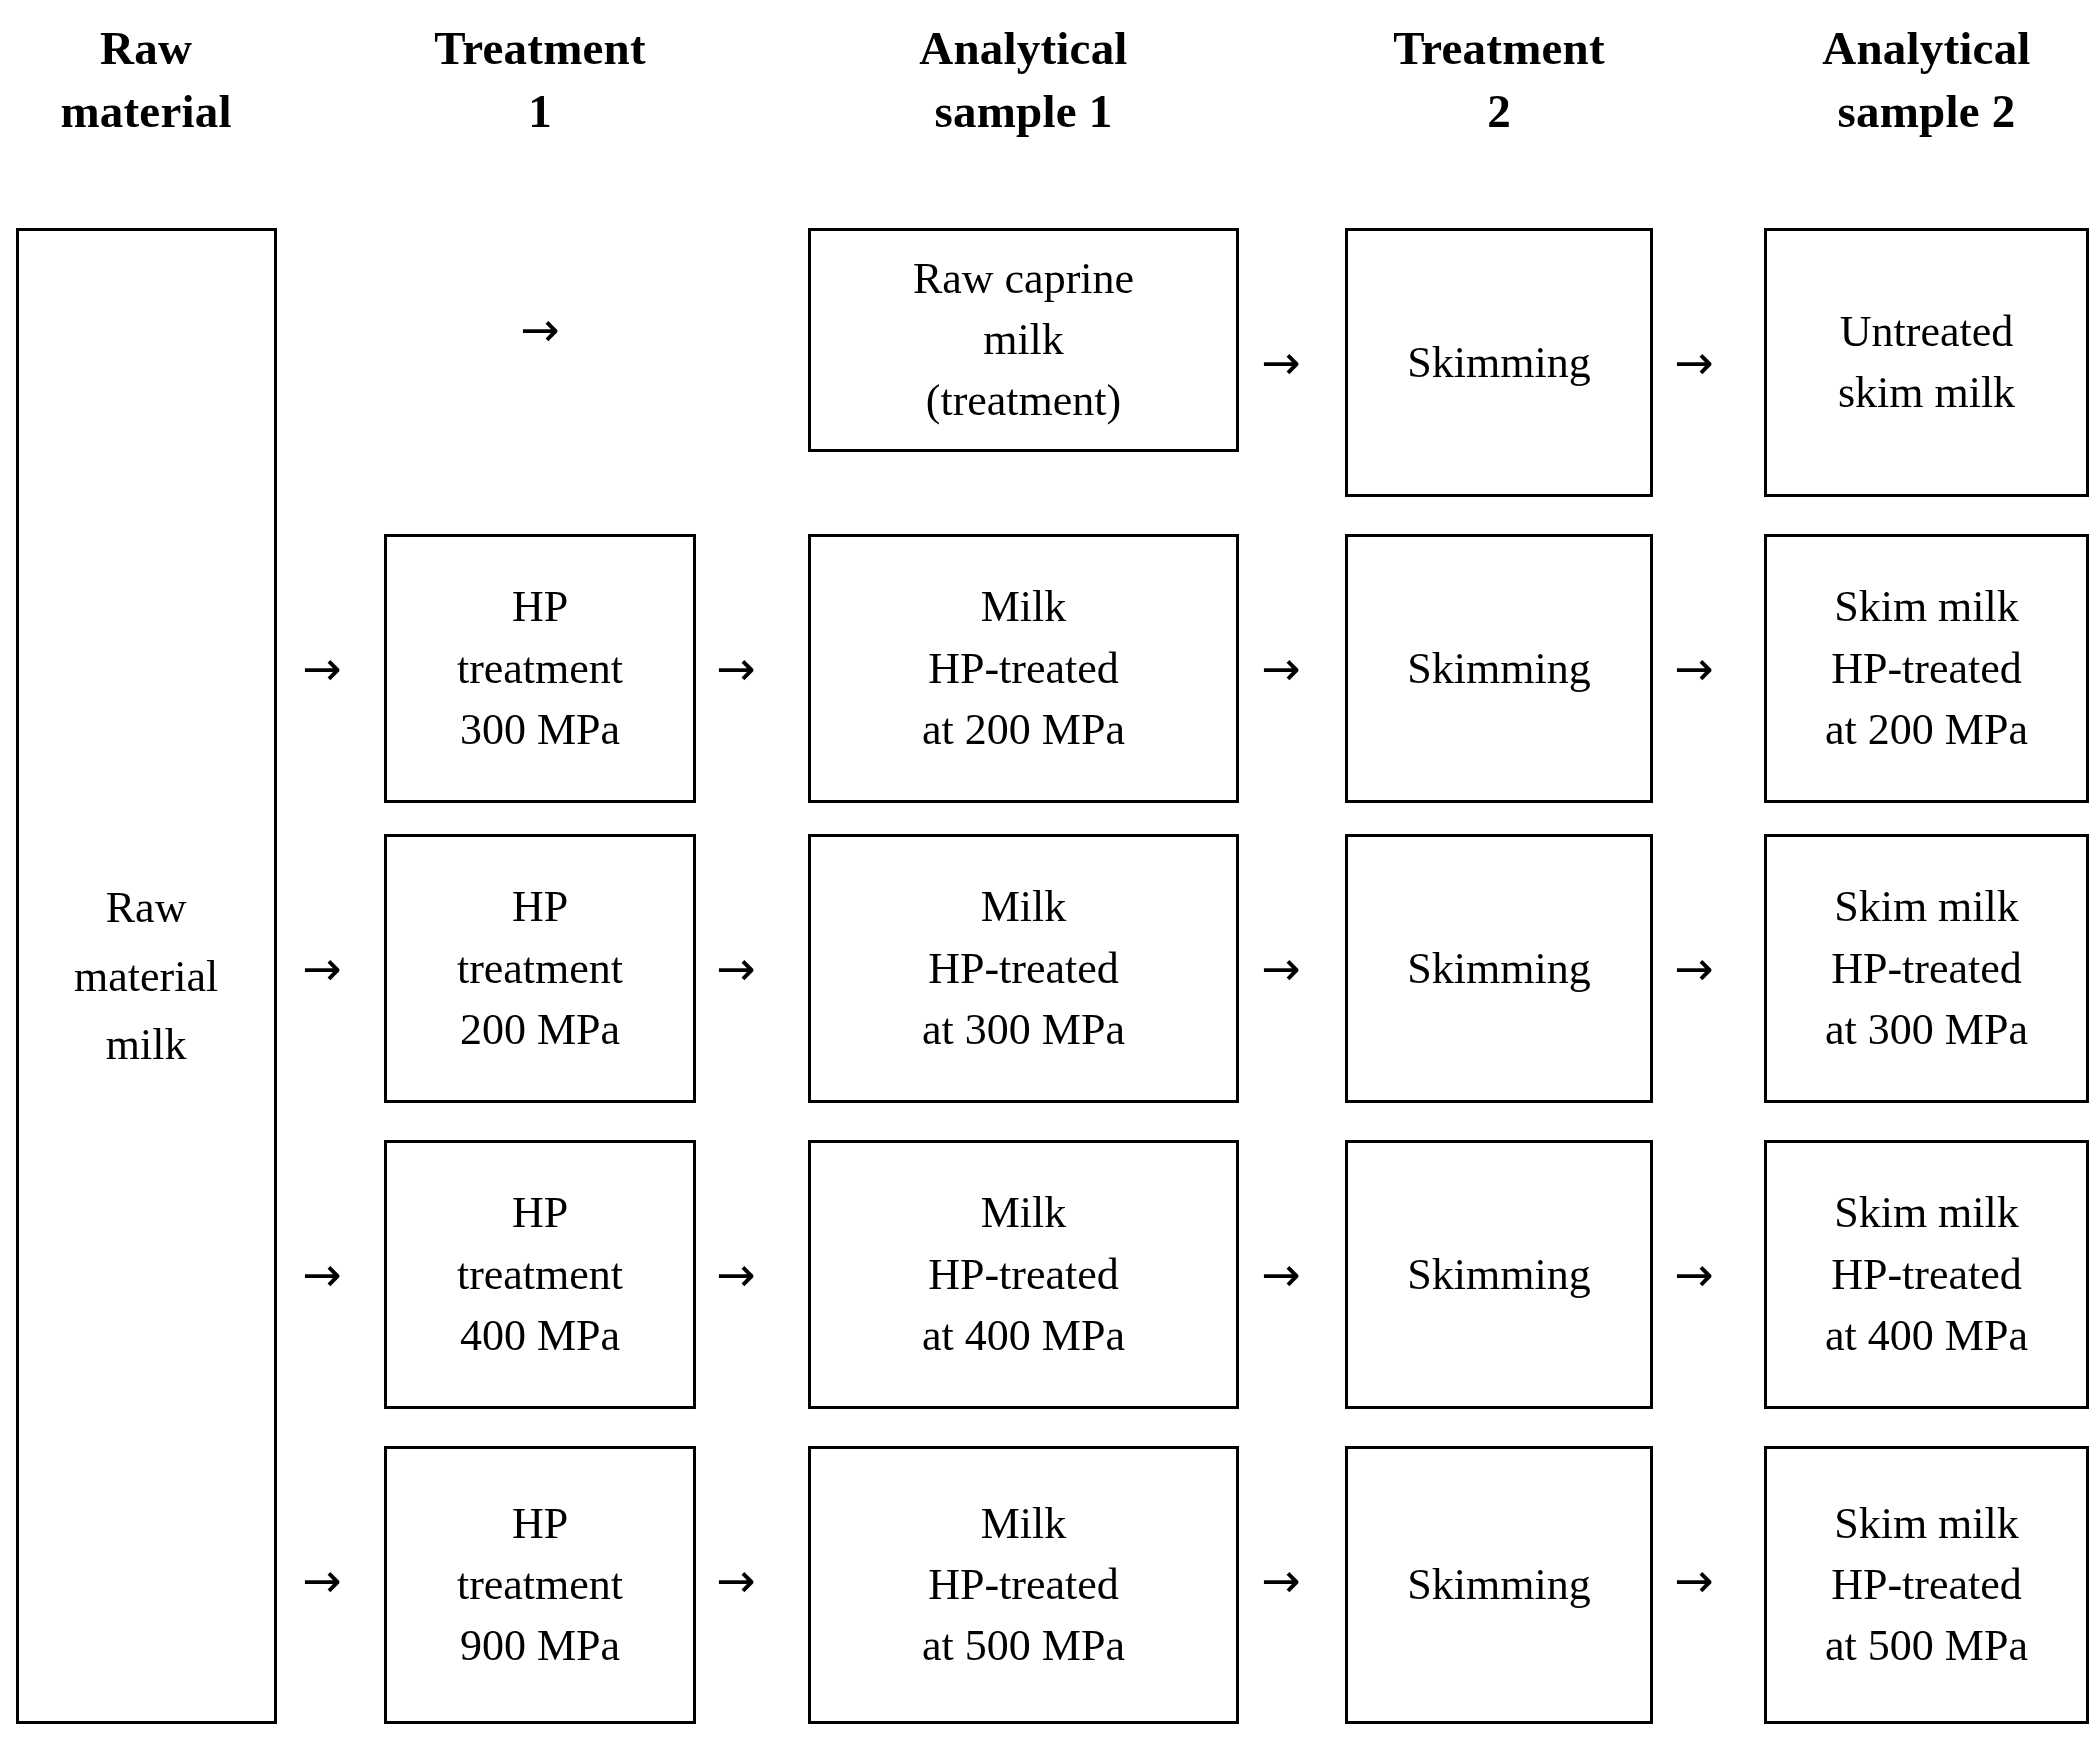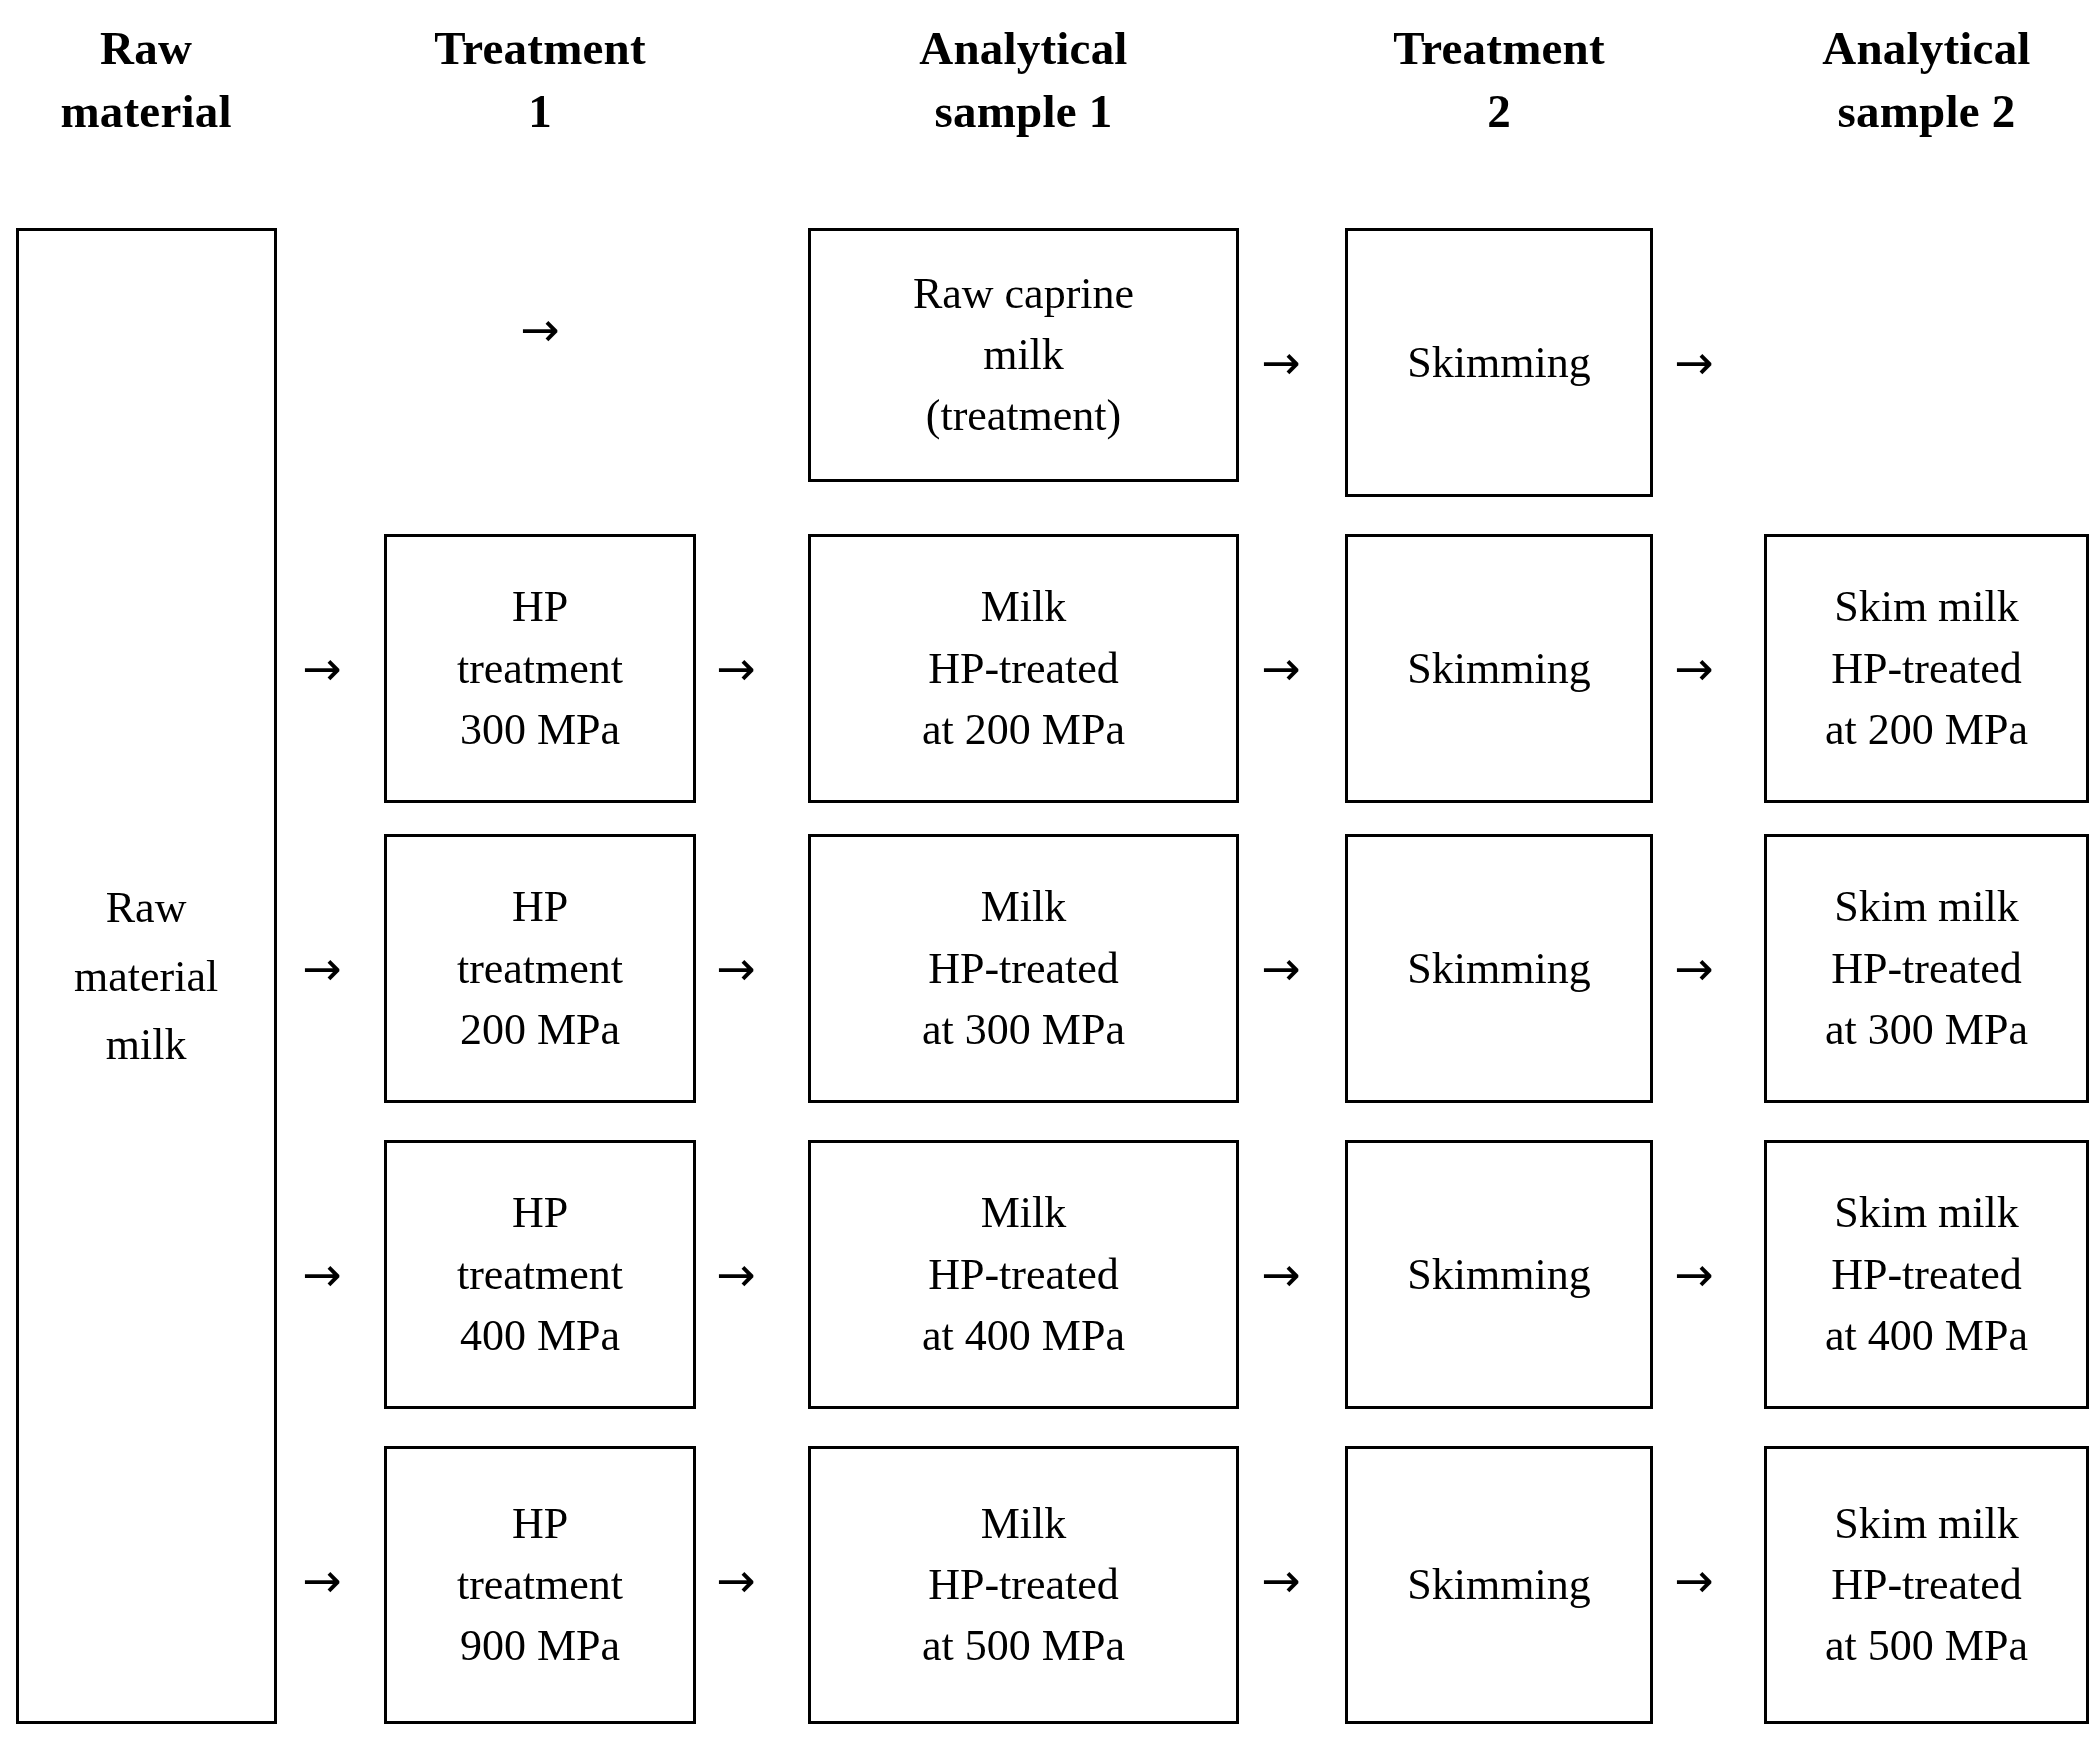--- a/index.html
+++ b/index.html
@@ -132,34 +132,38 @@
   </div>
 
   <div class="tall-box">
     <span class="line">Raw</span>
     <span class="line">material</span>
     <span class="line">milk</span>
   </div>
 
   <div class="arrow ax-in-t1" style="top:195px;height:269px;">→</div>
 
-  <div class="box col-as1" style="top:228px;height:254px;">
+  <div class="box col-as1" style="top:228px;height:224px;">
     <span class="line">Raw caprine</span>
     <span class="line">milk</span>
     <span class="line">(treatment)</span>
   </div>
 
   <div class="arrow ax-as1-t2" style="top:335px;">→</div>
 
   <div class="box col-t2" style="top:228px;height:269px;">
     <span class="line">Skimming</span>
   </div>
 
   <div class="arrow ax-t2-as2" style="top:335px;">→</div>
 
+  <div class="box col-as2" style="top:228px;height:269px;">
+    <span class="line">Untreated</span>
+    <span class="line">skim milk</span>
+  </div>
 
   <div class="arrow ax-raw-t1" style="top:641px;">→</div>
 
   <div class="box col-t1" style="top:534px;height:269px;">
     <span class="line">HP</span>
     <span class="line">treatment</span>
     <span class="line">300 MPa</span>
   </div>
 
   <div class="arrow ax-t1-as1" style="top:641px;">→</div>

